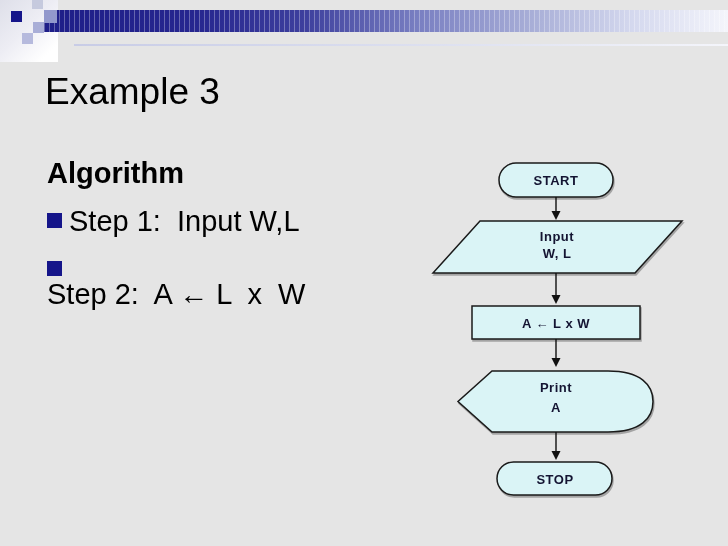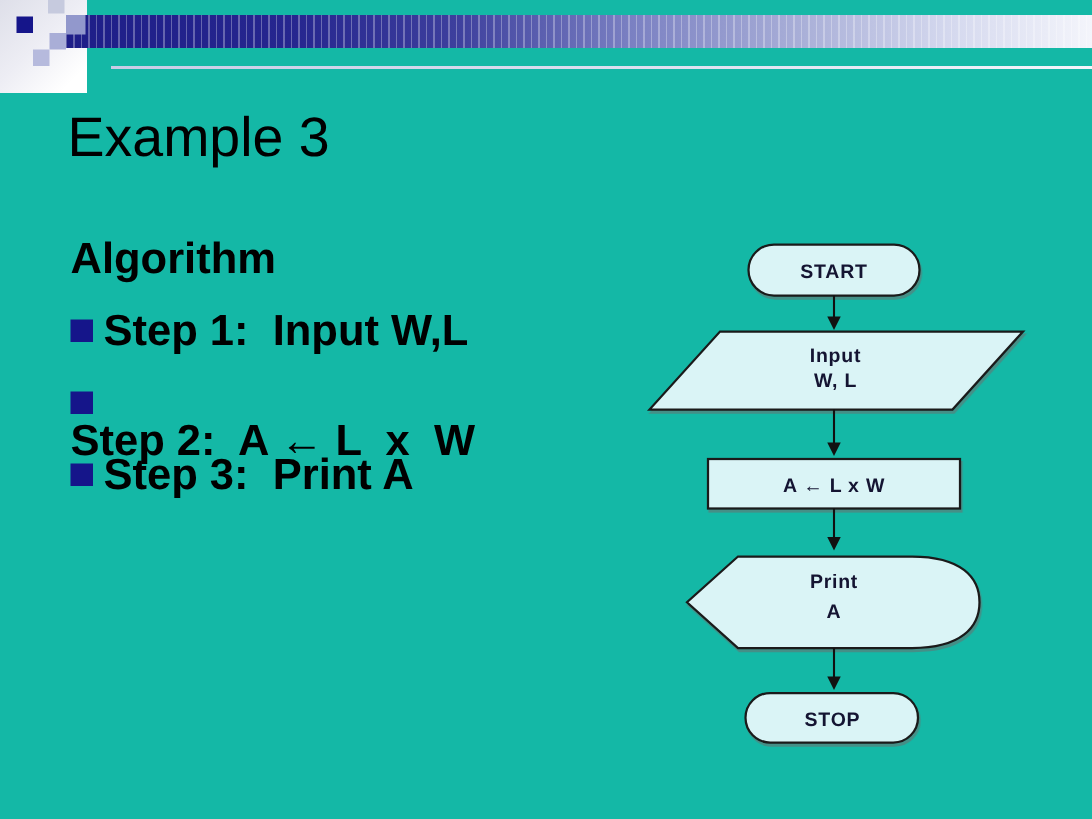--- a/index.html
+++ b/index.html
@@ -1,20 +1,20 @@
 <!DOCTYPE html>
 <html><head>
 <meta charset="utf-8">
 <style>
   html, body { margin: 0; padding: 0; background: #888; }
   .slide {
     position: relative;
     width: 728px;
     height: 546px;
-    background: #14b8a6;
+    background: #e5e5e5;
     overflow: hidden;
     font-family: "Liberation Sans", sans-serif;
     margin: 0 auto;
   }
 
   
   .corner-gradient {
     position: absolute; left: 0; top: 0; width: 58px; height: 62px;
     background: linear-gradient(135deg, #dedfe9 0%, #ededf4 45%, #ffffff 85%);
   }
@@ -56,21 +56,21 @@
     display: flex; align-items: flex-start;
   }
   .step-row.r1 { top: 203px; }
   .step-row.r2 { top: 251px; flex-direction: column; }
   .step-row.r3 { top: 299px; }
   .bullet-square {
     width: 15px; height: 15px; background: #15158a;
     margin-top: 10px; margin-right: 7px; flex: 0 0 auto;
   }
   .step-label {
-    font-size: 29px; font-weight: 700; color: #000000;
+    font-size: 29px; font-weight: 400; color: #000000;
     line-height: 36px; white-space: pre;
   }
 
   
   .flowchart-svg { position: absolute; left: 420px; top: 150px; }
   .fc-shape {
     fill: #daf4f6; stroke: #1a1a1a; stroke-width: 1.5;
     filter: drop-shadow(1px 2px 0.5px rgba(110,110,110,0.55));
   }
   .fc-line { stroke: #111111; stroke-width: 1.4; }
@@ -100,24 +100,20 @@
   <div class="body-heading">Algorithm</div>
 
   <div class="step-row r1">
     <span class="bullet-square"></span>
     <span class="step-label">Step 1:  Input W,L</span>
   </div>
   <div class="step-row r2">
     <span class="bullet-square"></span>
     <span class="step-label">Step 2:  A ← L  x  W</span>
   </div>
-  <div class="step-row r3">
-    <span class="bullet-square"></span>
-    <span class="step-label">Step 3:  Print A</span>
-  </div>
 
   <svg class="flowchart-svg" width="308" height="360" viewBox="420 150 308 360">
 
     <rect class="fc-shape" x="499" y="163" width="114" height="34" rx="17" ry="17"></rect>
     <text class="fc-text" x="556" y="185">START</text>
 
     <line class="fc-line" x1="556" y1="197" x2="556" y2="212"></line>
     <polygon class="fc-arrowhead" points="551.5,211 560.5,211 556,220"></polygon>
 
     <polygon class="fc-shape" points="480,221 682,221 635,273 433,273"></polygon>

